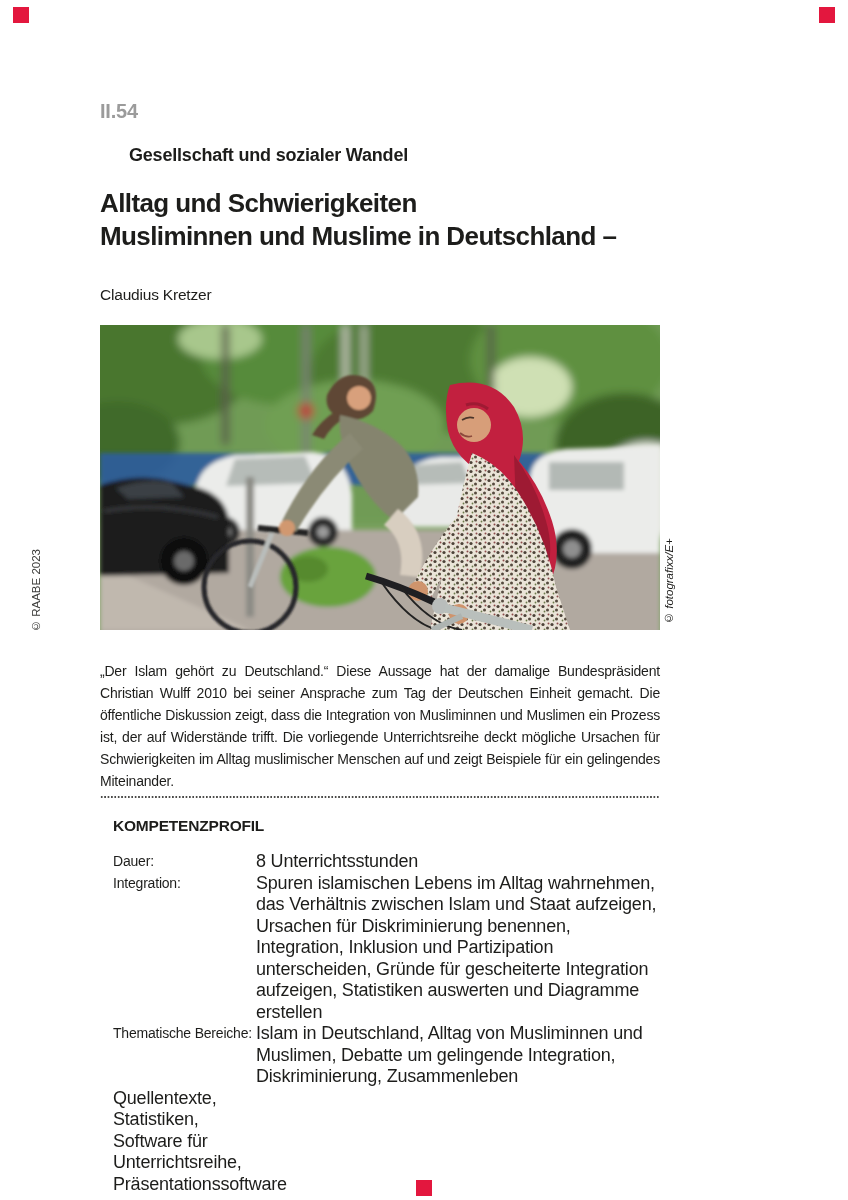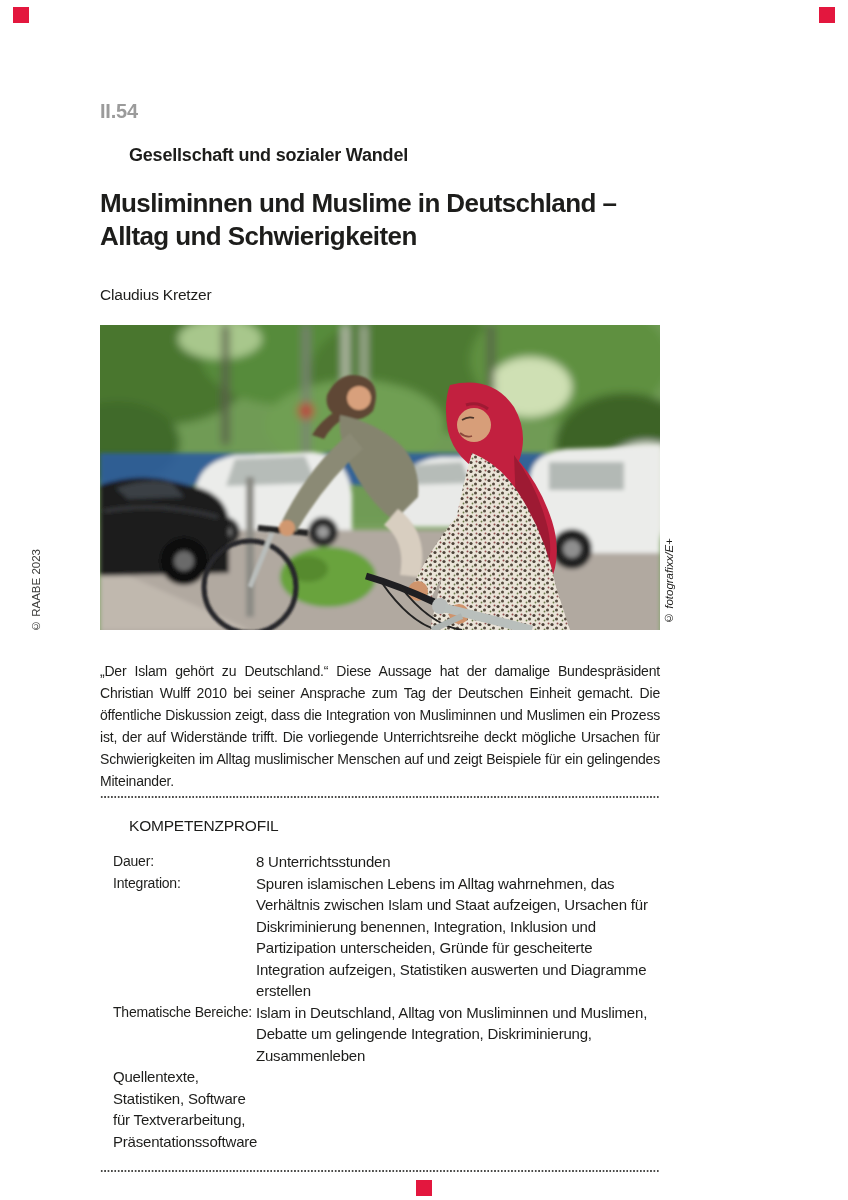--- a/index.html
+++ b/index.html
@@ -33,37 +33,37 @@
     font-size:14px;line-height:22px;text-align:justify;
   }
 
   .kp-section{position:absolute;left:100px;top:796px;width:560px;}
   .dotted{
     height:2px;width:100%;
     background-image:radial-gradient(circle,#4a4a48 0.8px,transparent 0.95px);
     background-size:3.4px 2px;background-repeat:repeat-x;background-position:left center;
   }
   .kp-inner{padding:17px 0 18px 13px;}
-  .kp-heading{font-size:15.5px;font-weight:normal;line-height:21px;margin:0 0 15px 16px;}
+  .kp-heading{font-size:15.5px;font-weight:bold;line-height:21px;margin:0 0 15px 0;}
   .kp-row{display:grid;grid-template-columns:143px 1fr;}
   .kp-label{font-size:14px;font-weight:normal;line-height:21.5px;white-space:nowrap;}
-  .kp-value{font-size:15px;line-height:21.5px;}
+  .kp-value{font-size:18px;line-height:21.5px;}
 </style>
 </head>
 <body>
 
 <div class="crop-mark mark-tl"></div>
 <div class="crop-mark mark-tr"></div>
 <div class="crop-mark mark-bc"></div>
 
 <div class="issue-code">II.54</div>
 <div class="series">Gesellschaft und sozialer Wandel</div>
 <div class="title">
+  <div>Alltag und Schwierigkeiten</div>
   <div>Musliminnen und Muslime in Deutschland –</div>
-  <div>Alltag und Schwierigkeiten</div>
 </div>
 <div class="author">Claudius Kretzer</div>
 
 <div class="photo">
   <svg width="560" height="305" viewBox="0 0 560 305" xmlns="http://www.w3.org/2000/svg">
     <defs>
       <filter id="blur4" x="-10%" y="-10%" width="120%" height="120%">
           <feGaussianBlur stdDeviation="4"></feGaussianBlur>
         </filter>
       <filter id="blur2" x="-10%" y="-10%" width="120%" height="120%">
@@ -188,17 +188,17 @@
     </div>
     <div class="kp-row">
       <div class="kp-label">Integration:</div>
       <div class="kp-value">Spuren islamischen Lebens im Alltag wahrnehmen, das Verhältnis zwischen Islam und Staat aufzeigen, Ursachen für Diskriminierung benennen, Integration, Inklusion und Partizipation unterscheiden, Gründe für gescheiterte Integration aufzeigen, Statistiken auswerten und Diagramme erstellen</div>
     </div>
     <div class="kp-row">
       <div class="kp-label">Thematische Bereiche:</div>
       <div class="kp-value">Islam in Deutschland, Alltag von Musliminnen und Muslimen, Debatte um gelingende Integration, Diskriminierung, Zusammenleben</div>
     </div>
     <div class="kp-row">
-      <div class="kp-value">Quellentexte, Statistiken, Software für Textverarbeitung, Präsentationssoftware</div>
+      <div class="kp-value">Quellentexte, Statistiken, Software für Unterrichtsreihe, Präsentationssoftware</div>
     </div>
   </div>
   <div class="dotted"></div>
 </div>
 
 </body></html>

